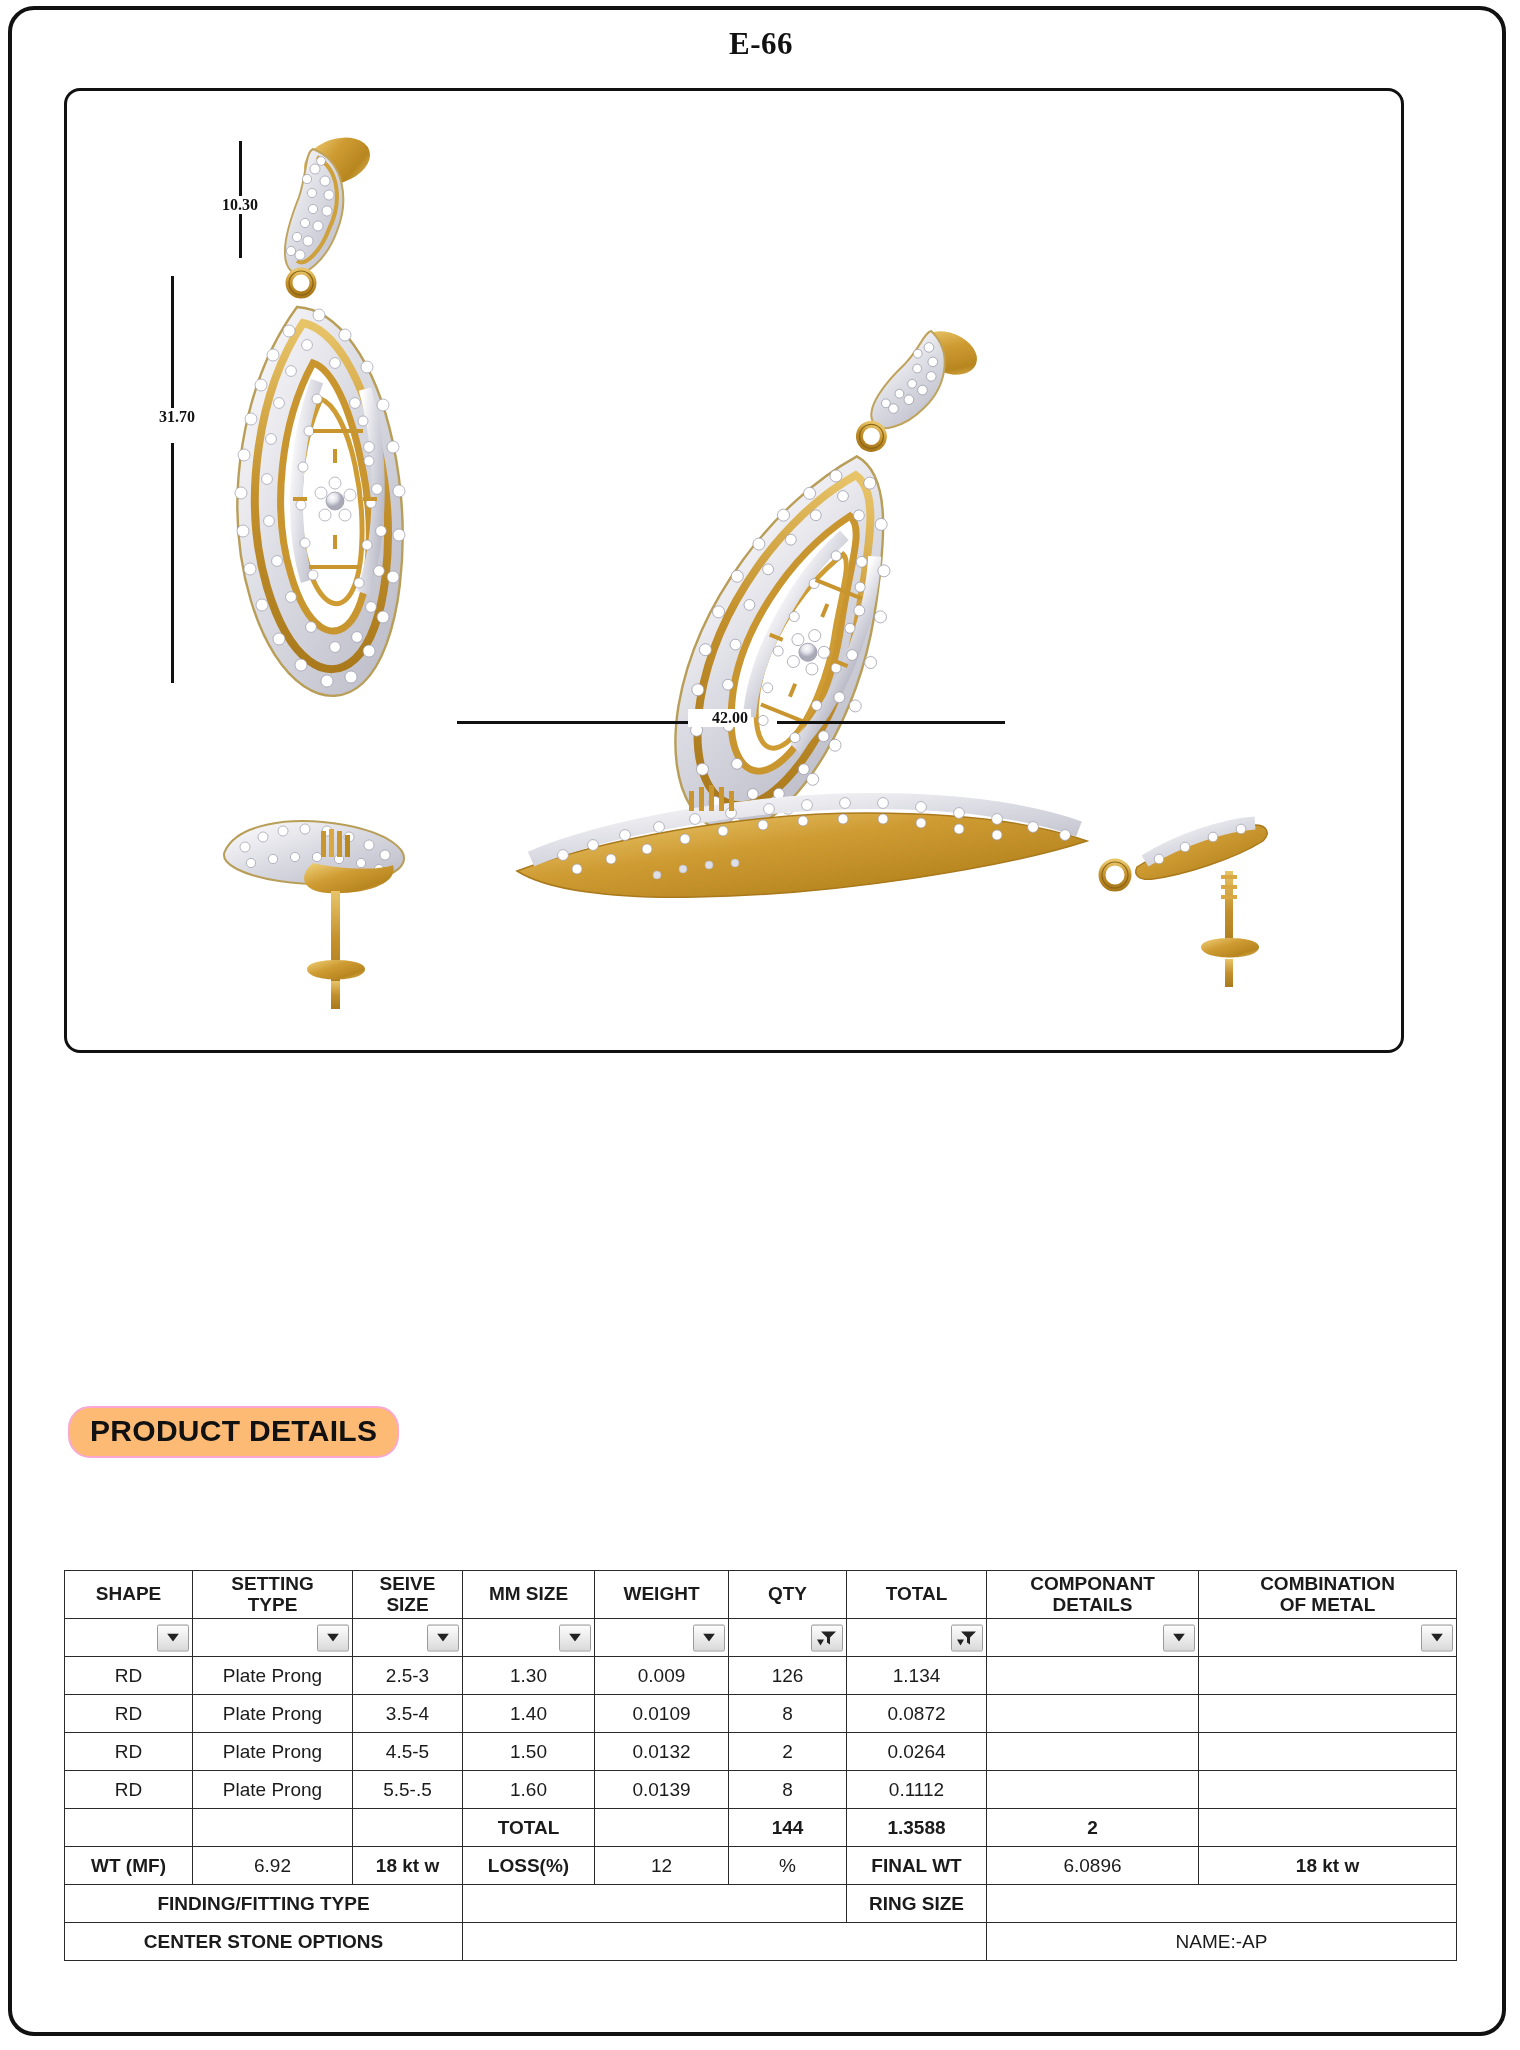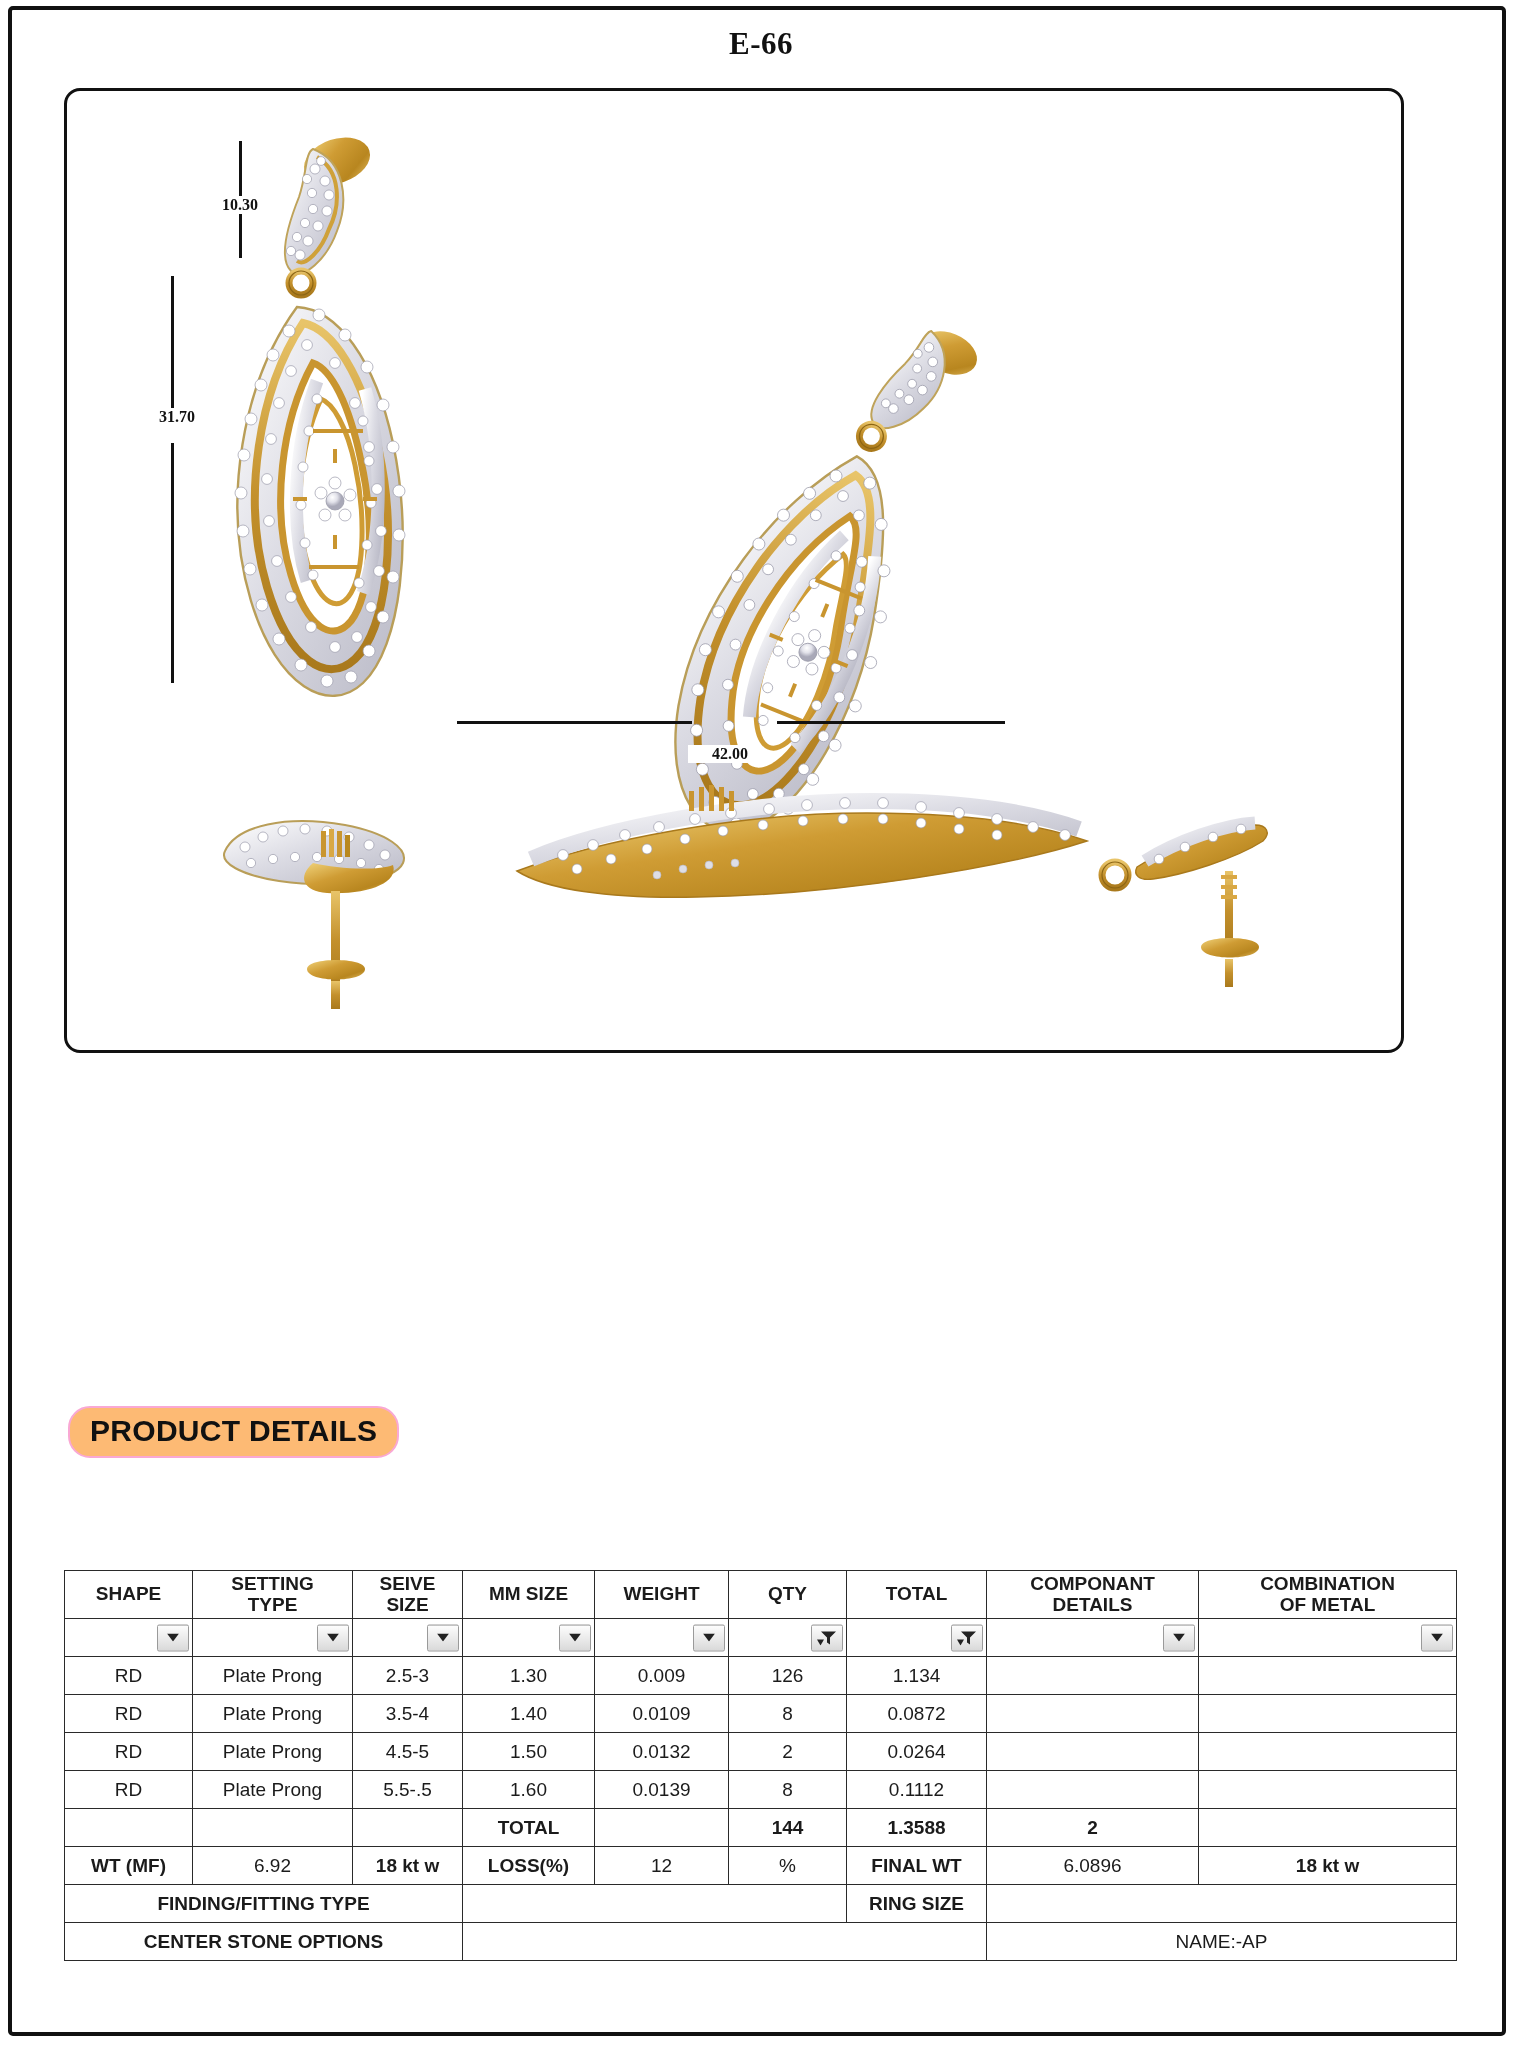--- a/index.html
+++ b/index.html
@@ -1,18 +1,18 @@
 <!DOCTYPE html>
 <html><head>
 <meta charset="utf-8">
 <style>
   html,body{margin:0;padding:0;background:#ffffff;}
   body{width:1520px;height:2050px;font-family:"Liberation Sans",sans-serif;position:relative;overflow:hidden;}
 
-  .page{position:absolute;left:8px;top:6px;width:1498px;height:2030px;border:4px solid #111;border-radius:5px;box-sizing:border-box;background:#fff;}
+  .page{position:absolute;left:8px;top:6px;width:1498px;height:2030px;border:4px solid #111;border-radius:26px;box-sizing:border-box;background:#fff;}
 
   .title{position:absolute;left:0;top:16px;width:1498px;text-align:center;font-family:"Liberation Serif",serif;font-weight:bold;font-size:31px;letter-spacing:.5px;color:#111;}
 
   .drawing-frame{position:absolute;left:52px;top:78px;width:1340px;height:965px;border:3px solid #111;border-radius:16px;box-sizing:border-box;background:#fff;overflow:hidden;}
 
   
   .dimline-v{position:absolute;background:#111;width:3px;}
   .dimline-h{position:absolute;background:#111;height:3px;}
   .dimtext{position:absolute;font-family:"Liberation Serif",serif;font-weight:bold;font-size:16px;color:#111;background:#fff;padding:0 3px;white-space:nowrap;}
 
@@ -371,21 +371,21 @@
 
     <div class="dimline-v" style="left:172px;top:50px;height:100px;"></div>
     <div class="dimtext" style="left:152px;top:105px;text-align:right;">10.30</div>
     <div class="dimline-v" style="left:172px;top:145px;height:22px;"></div>
 
     <div class="dimline-v" style="left:104px;top:185px;height:140px;"></div>
     <div class="dimtext" style="left:89px;top:317px;">31.70</div>
     <div class="dimline-v" style="left:104px;top:352px;height:240px;"></div>
 
     <div class="dimline-h" style="left:390px;top:630px;width:235px;"></div>
-    <div class="dimtext" style="left:621px;top:654px;padding-left:24px;">42.00</div>
+    <div class="dimtext" style="left:621px;top:618px;padding-left:24px;">42.00</div>
     <div class="dimline-h" style="left:710px;top:630px;width:228px;"></div>
   </div>
 
   <div class="pd-badge">
     <span>PRODUCT DETAILS</span>
   </div>
 
   <table class="spec">
     <colgroup>
       <col style="width:128px">

